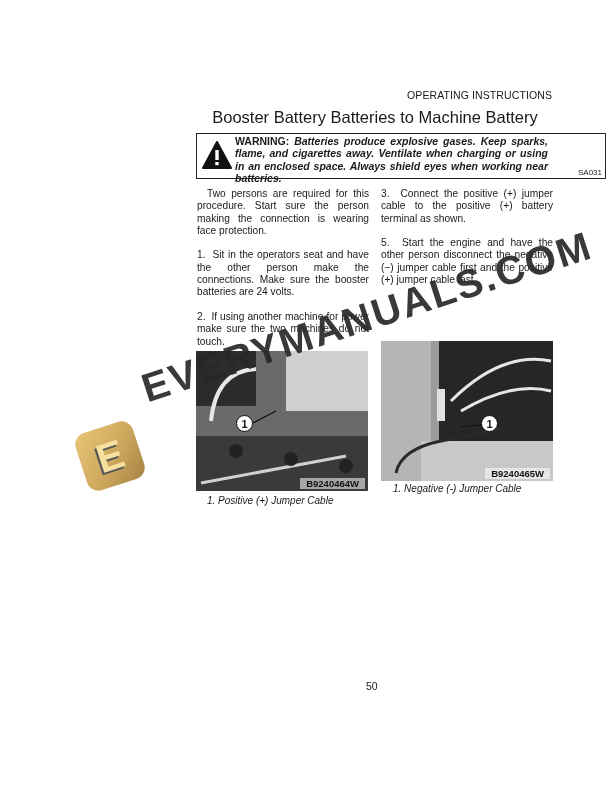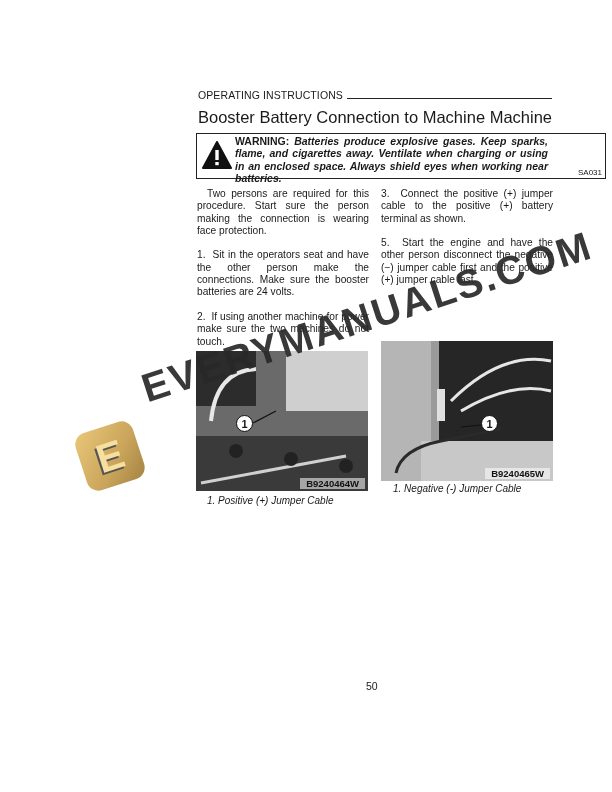--- a/index.html
+++ b/index.html
@@ -2,21 +2,21 @@
 <html><head>
   <meta charset="utf-8">
   <style>
     html, body { margin: 0; padding: 0; }
     body {
       width: 612px; height: 792px; background: #ffffff; position: relative; overflow: hidden;
       font-family: "Liberation Sans", "DejaVu Sans", sans-serif; color: #1a1a1a;
     }
     .section-header {
       position: absolute; left: 198px; top: 89px; width: 354px;
-      display: flex; align-items: flex-end; font-size: 10.5px; letter-spacing: 0.1px;
+      display: flex; align-items: flex-end; font-size: 10.5px; letter-spacing: 0.1px; flex-direction: column;
     }
     .section-header .rule { flex: 1; border-bottom: 1.2px solid #222; margin-left: 4px; margin-bottom: 2px; }
     .page-title {
       position: absolute; left: 190px; top: 108px; width: 370px; text-align: center;
       font-size: 16.5px; font-weight: normal;
     }
     .warning-box {
       position: absolute; left: 196px; top: 133px; width: 410px; height: 46px;
       border: 1.4px solid #222; box-sizing: border-box;
     }
@@ -67,21 +67,21 @@
     }
   </style>
 </head>
 <body>
 
 <div class="section-header">
   <span>OPERATING INSTRUCTIONS</span>
   <span class="rule"></span>
 </div>
 
-<div class="page-title">Booster Battery Connection to Machine Machine</div>
+<div class="page-title">Booster Battery Batteries to Machine Battery</div>
 
 <div class="warning-box">
   <svg class="warning-icon" viewBox="0 0 30 28">
     <polygon points="15,1 29,27 1,27" fill="#111" stroke="#111" stroke-linejoin="round" stroke-width="2"></polygon>
     <rect x="13.3" y="9" width="3.4" height="10" fill="#fff"></rect>
     <rect x="13.3" y="21" width="3.4" height="3.2" fill="#fff"></rect>
   </svg>
   <div class="warning-text">
     <span class="lead">WARNING:</span>
     <span>Batteries produce explosive gases. Keep sparks, flame, and cigarettes away. Ventilate when charging or using in an enclosed space. Always shield eyes when working near batteries.</span>

